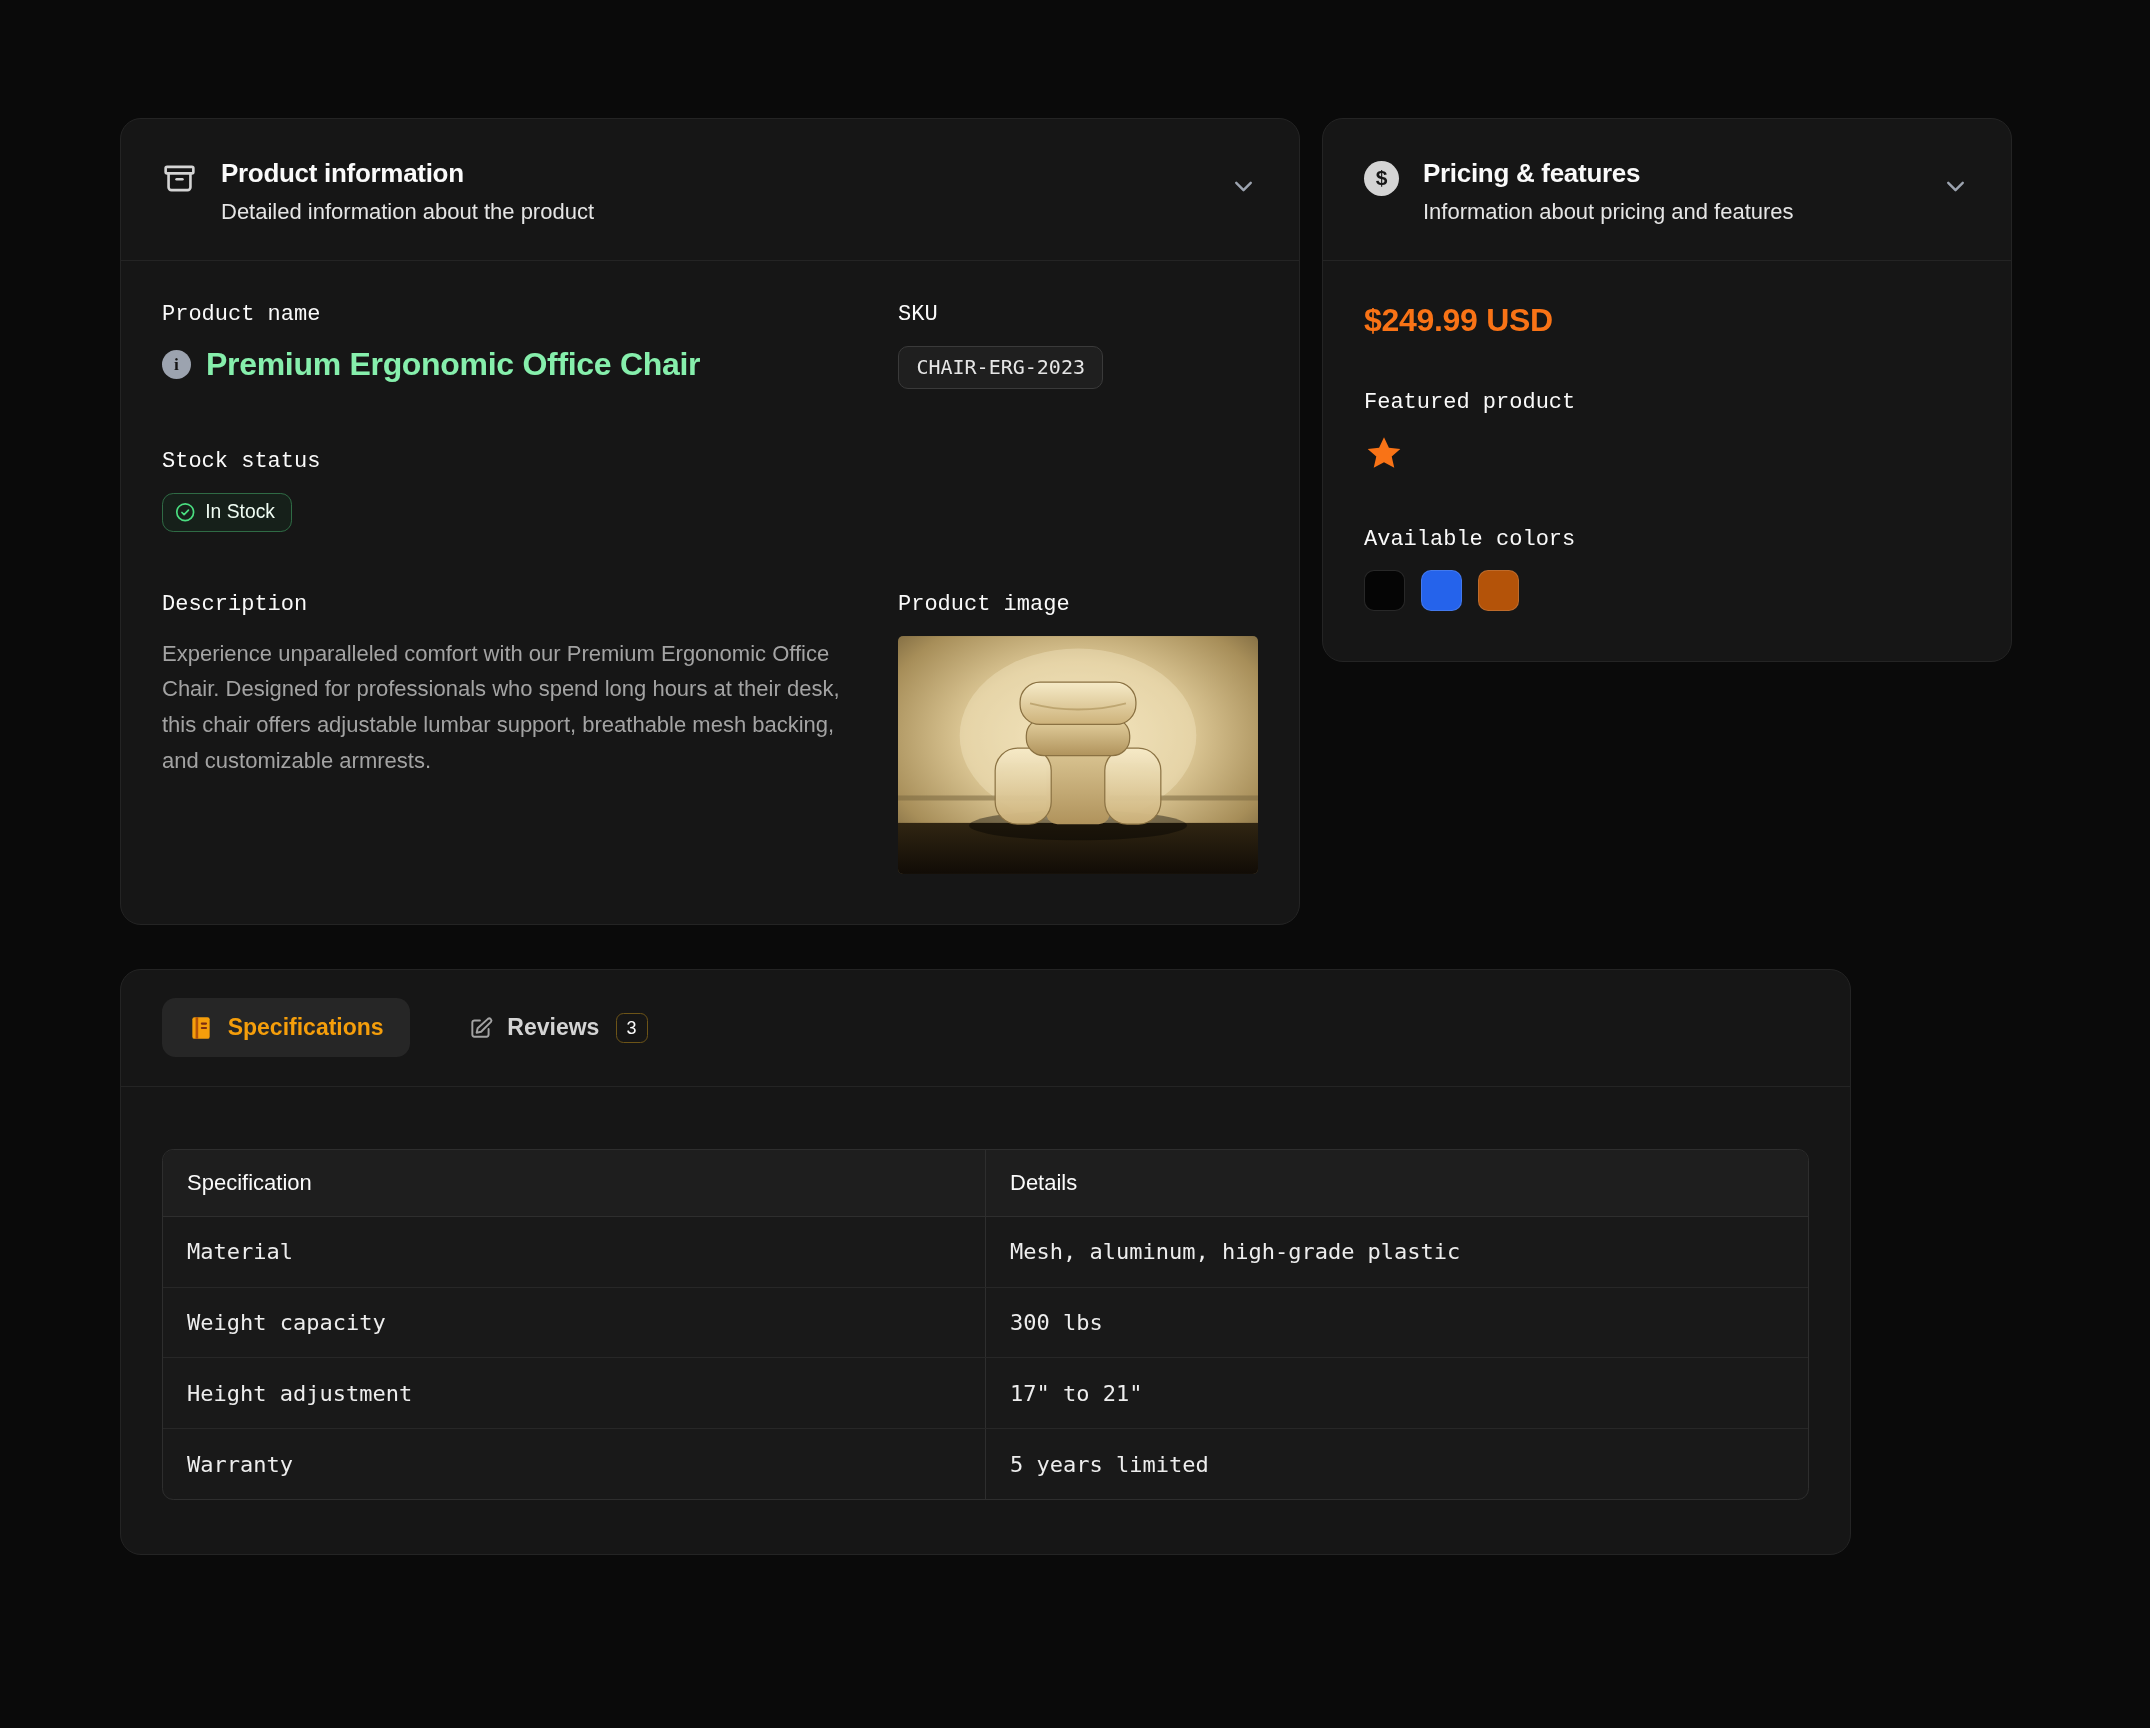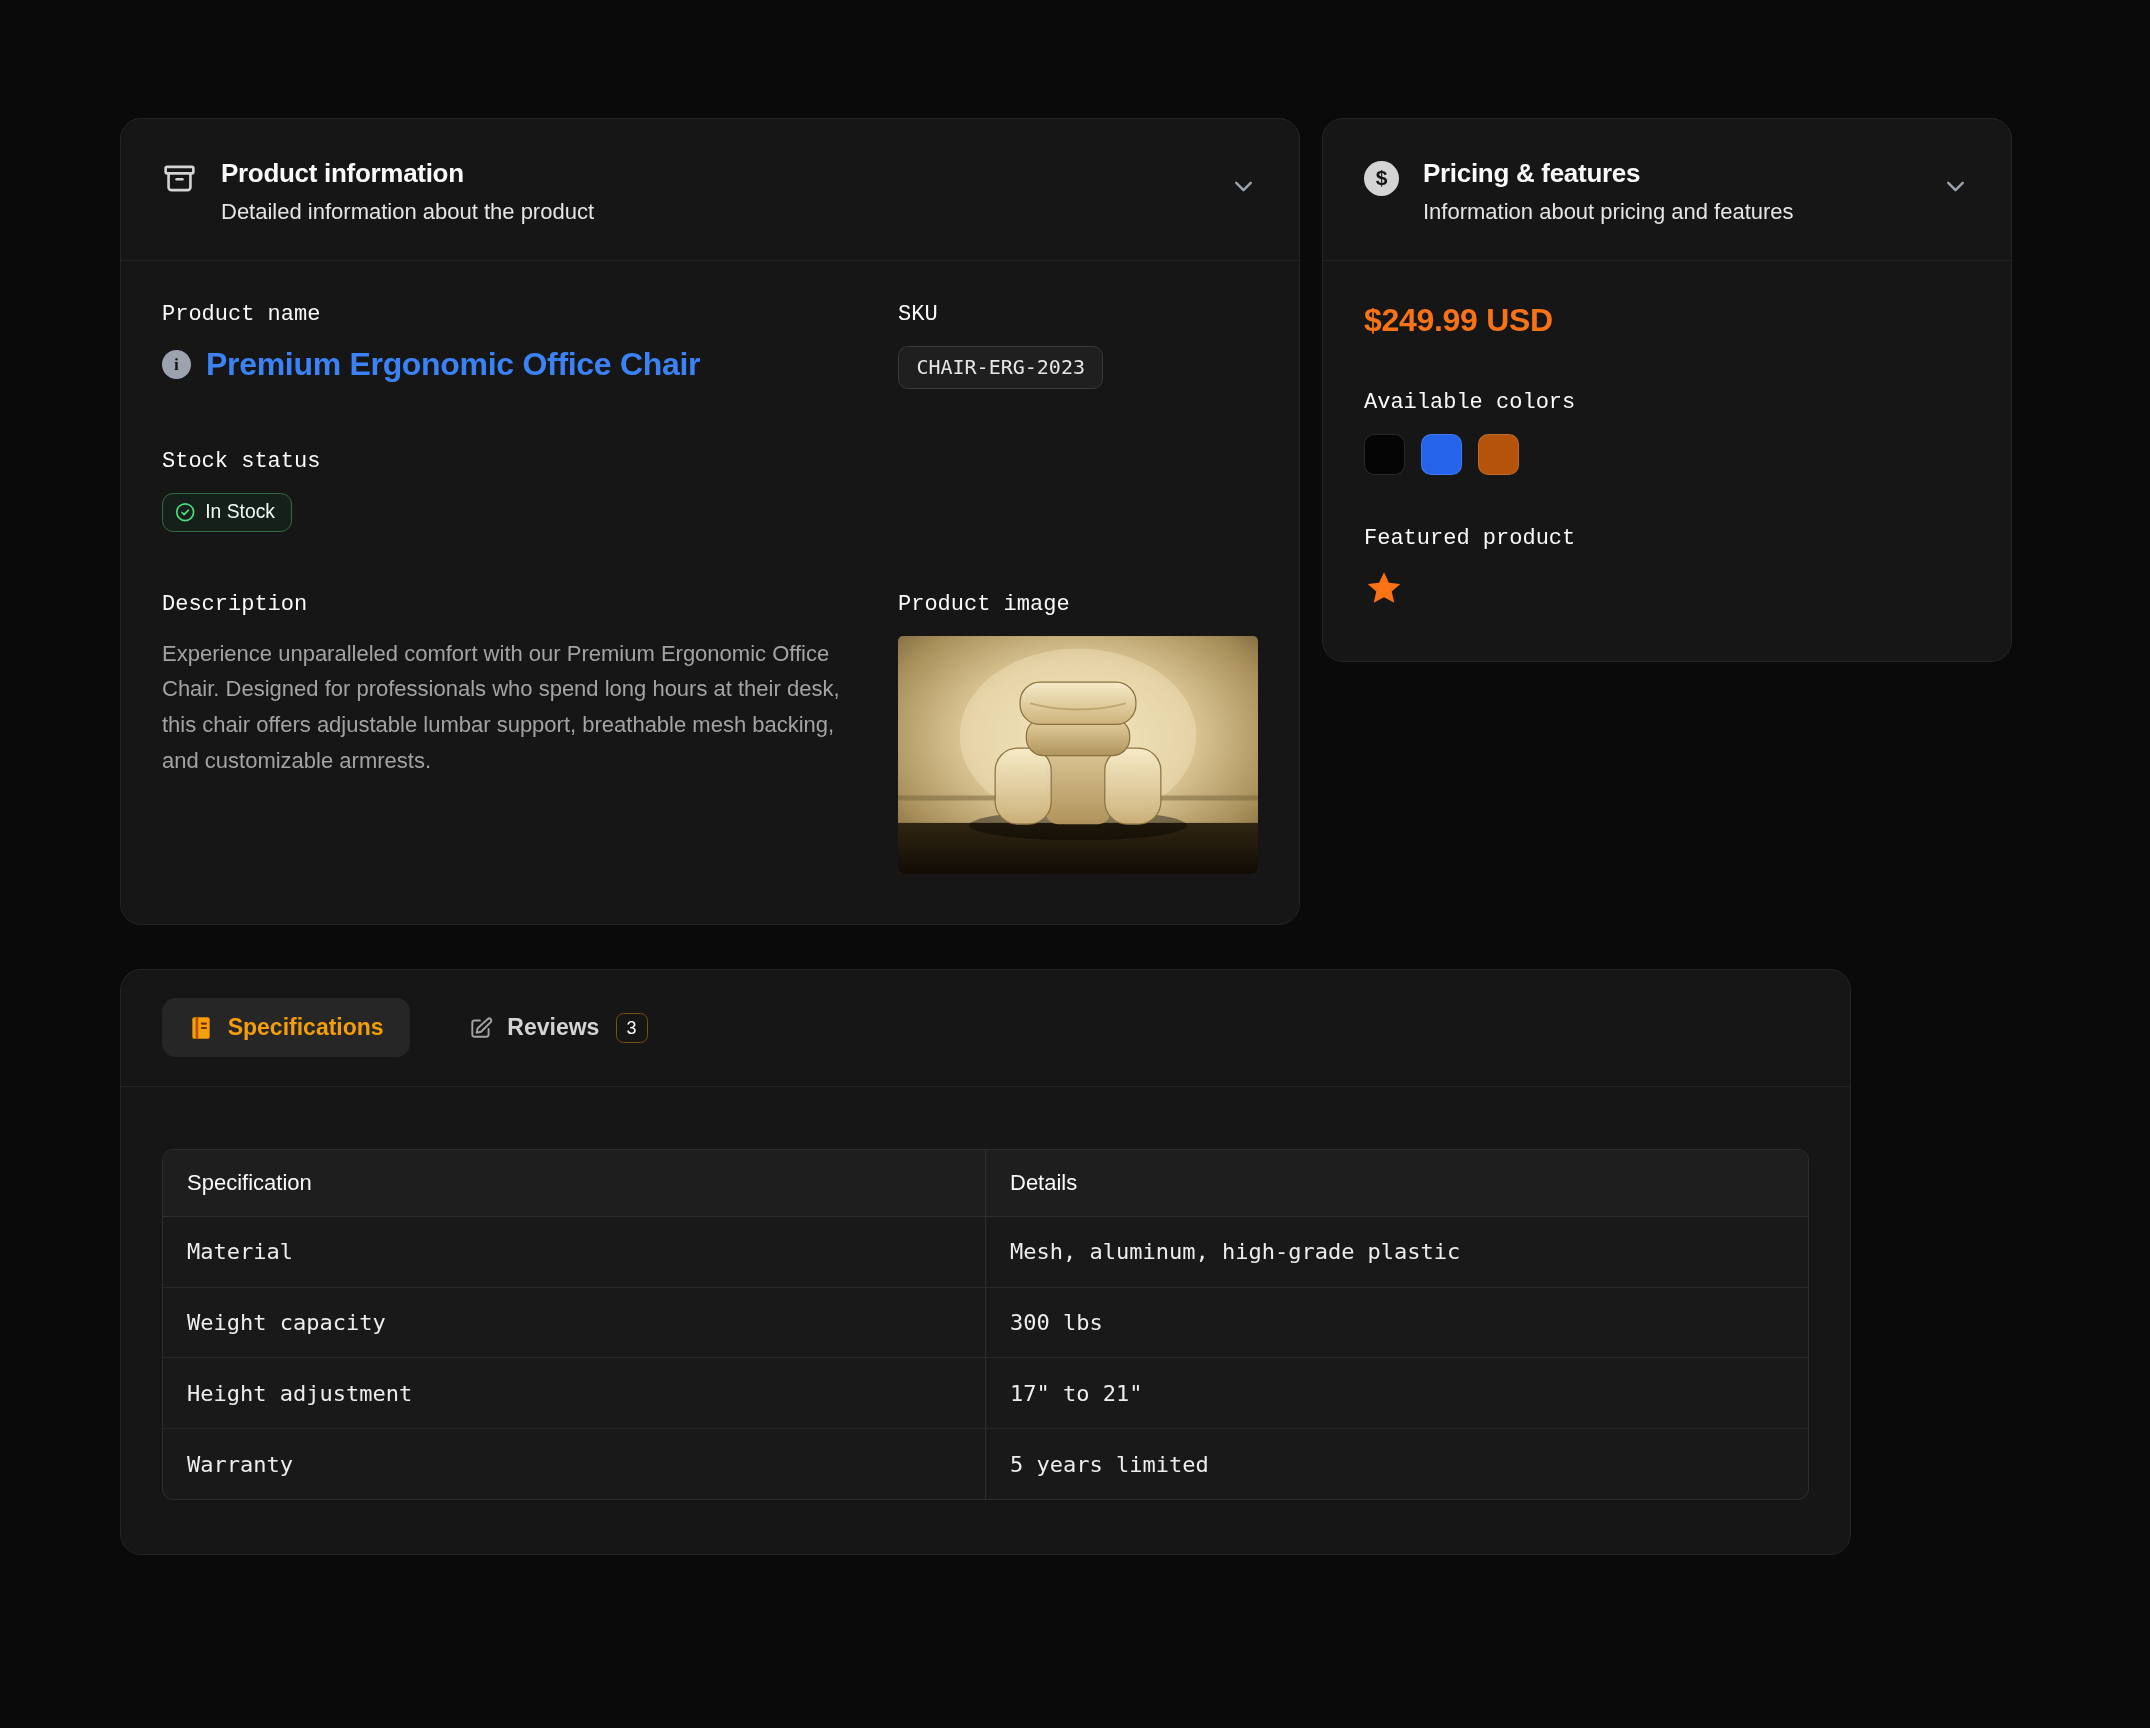--- a/index.html
+++ b/index.html
@@ -43,21 +43,21 @@
 
   .label { font-size:22px; font-weight:500; color:#fafafa; margin-bottom:18.7px;font-family:Liberation Mono, monospace; }
   .name-row { display:flex; align-items:center; gap:15px; }
   .info-circle {
     flex:none; width:29px; height:29px; border-radius:50%;
     background:#9ca3af; color:#161616;
     display:inline-flex; align-items:center; justify-content:center;
     font-size:17.4px; font-weight:700; font-family:"Liberation Serif", serif;
     cursor:pointer;
   }
-  .product-name { font-size:32px; font-weight:700; letter-spacing:-0.3px; color:#3b82f6; }
+  .product-name { font-size:32px; font-weight:700; letter-spacing:-0.3px; color:#86efac; }
 
   .sku-chip {
     display:inline-block;
     font-family:"DejaVu Sans Mono", monospace;
     font-size:20px; color:#e5e5e5;
     background:#1f1f1f; border:1.2px solid #3a3a3a; border-radius:10px;
     padding:8.7px 17.4px;
   }
 
   .badge-stock {
@@ -236,35 +236,35 @@
             </svg>
         </button>
       </header>
 
       <div class="card-body">
         <div class="group">
           <div class="price-value">$249.99 USD</div>
         </div>
 
         <div class="group">
+          <div class="label">Featured product</div>
+          <span class="star">
+            <svg viewBox="0 0 24 24">
+                <path fill="#f97316" d="M12 2l2.95 6.32 6.85.62-5.18 4.53 1.54 6.73L12 16.9l-6.16 3.3 1.54-6.73L2.2 8.94l6.85-.62z"></path>
+              </svg>
+          </span>
+        </div>
+
+        <div class="group">
           <div class="label">Available colors</div>
           <div class="swatches">
             <button class="swatch" aria-label="black" style="background: rgb(5, 5, 5);"></button>
             <button class="swatch" aria-label="blue" style="background: rgb(37, 99, 235);"></button>
             <button class="swatch" aria-label="orange" style="background: rgb(180, 83, 9);"></button>
           </div>
-        </div>
-
-        <div class="group">
-          <div class="label">Featured product</div>
-          <span class="star">
-            <svg viewBox="0 0 24 24">
-                <path fill="#f97316" d="M12 2l2.95 6.32 6.85.62-5.18 4.53 1.54 6.73L12 16.9l-6.16 3.3 1.54-6.73L2.2 8.94l6.85-.62z"></path>
-              </svg>
-          </span>
         </div>
       </div>
     </section>
 
   </div>
 
   <section class="card card-bottom">
     <div class="tabs-row">
       <button class="tab active">
         <svg viewBox="0 0 24 24">

